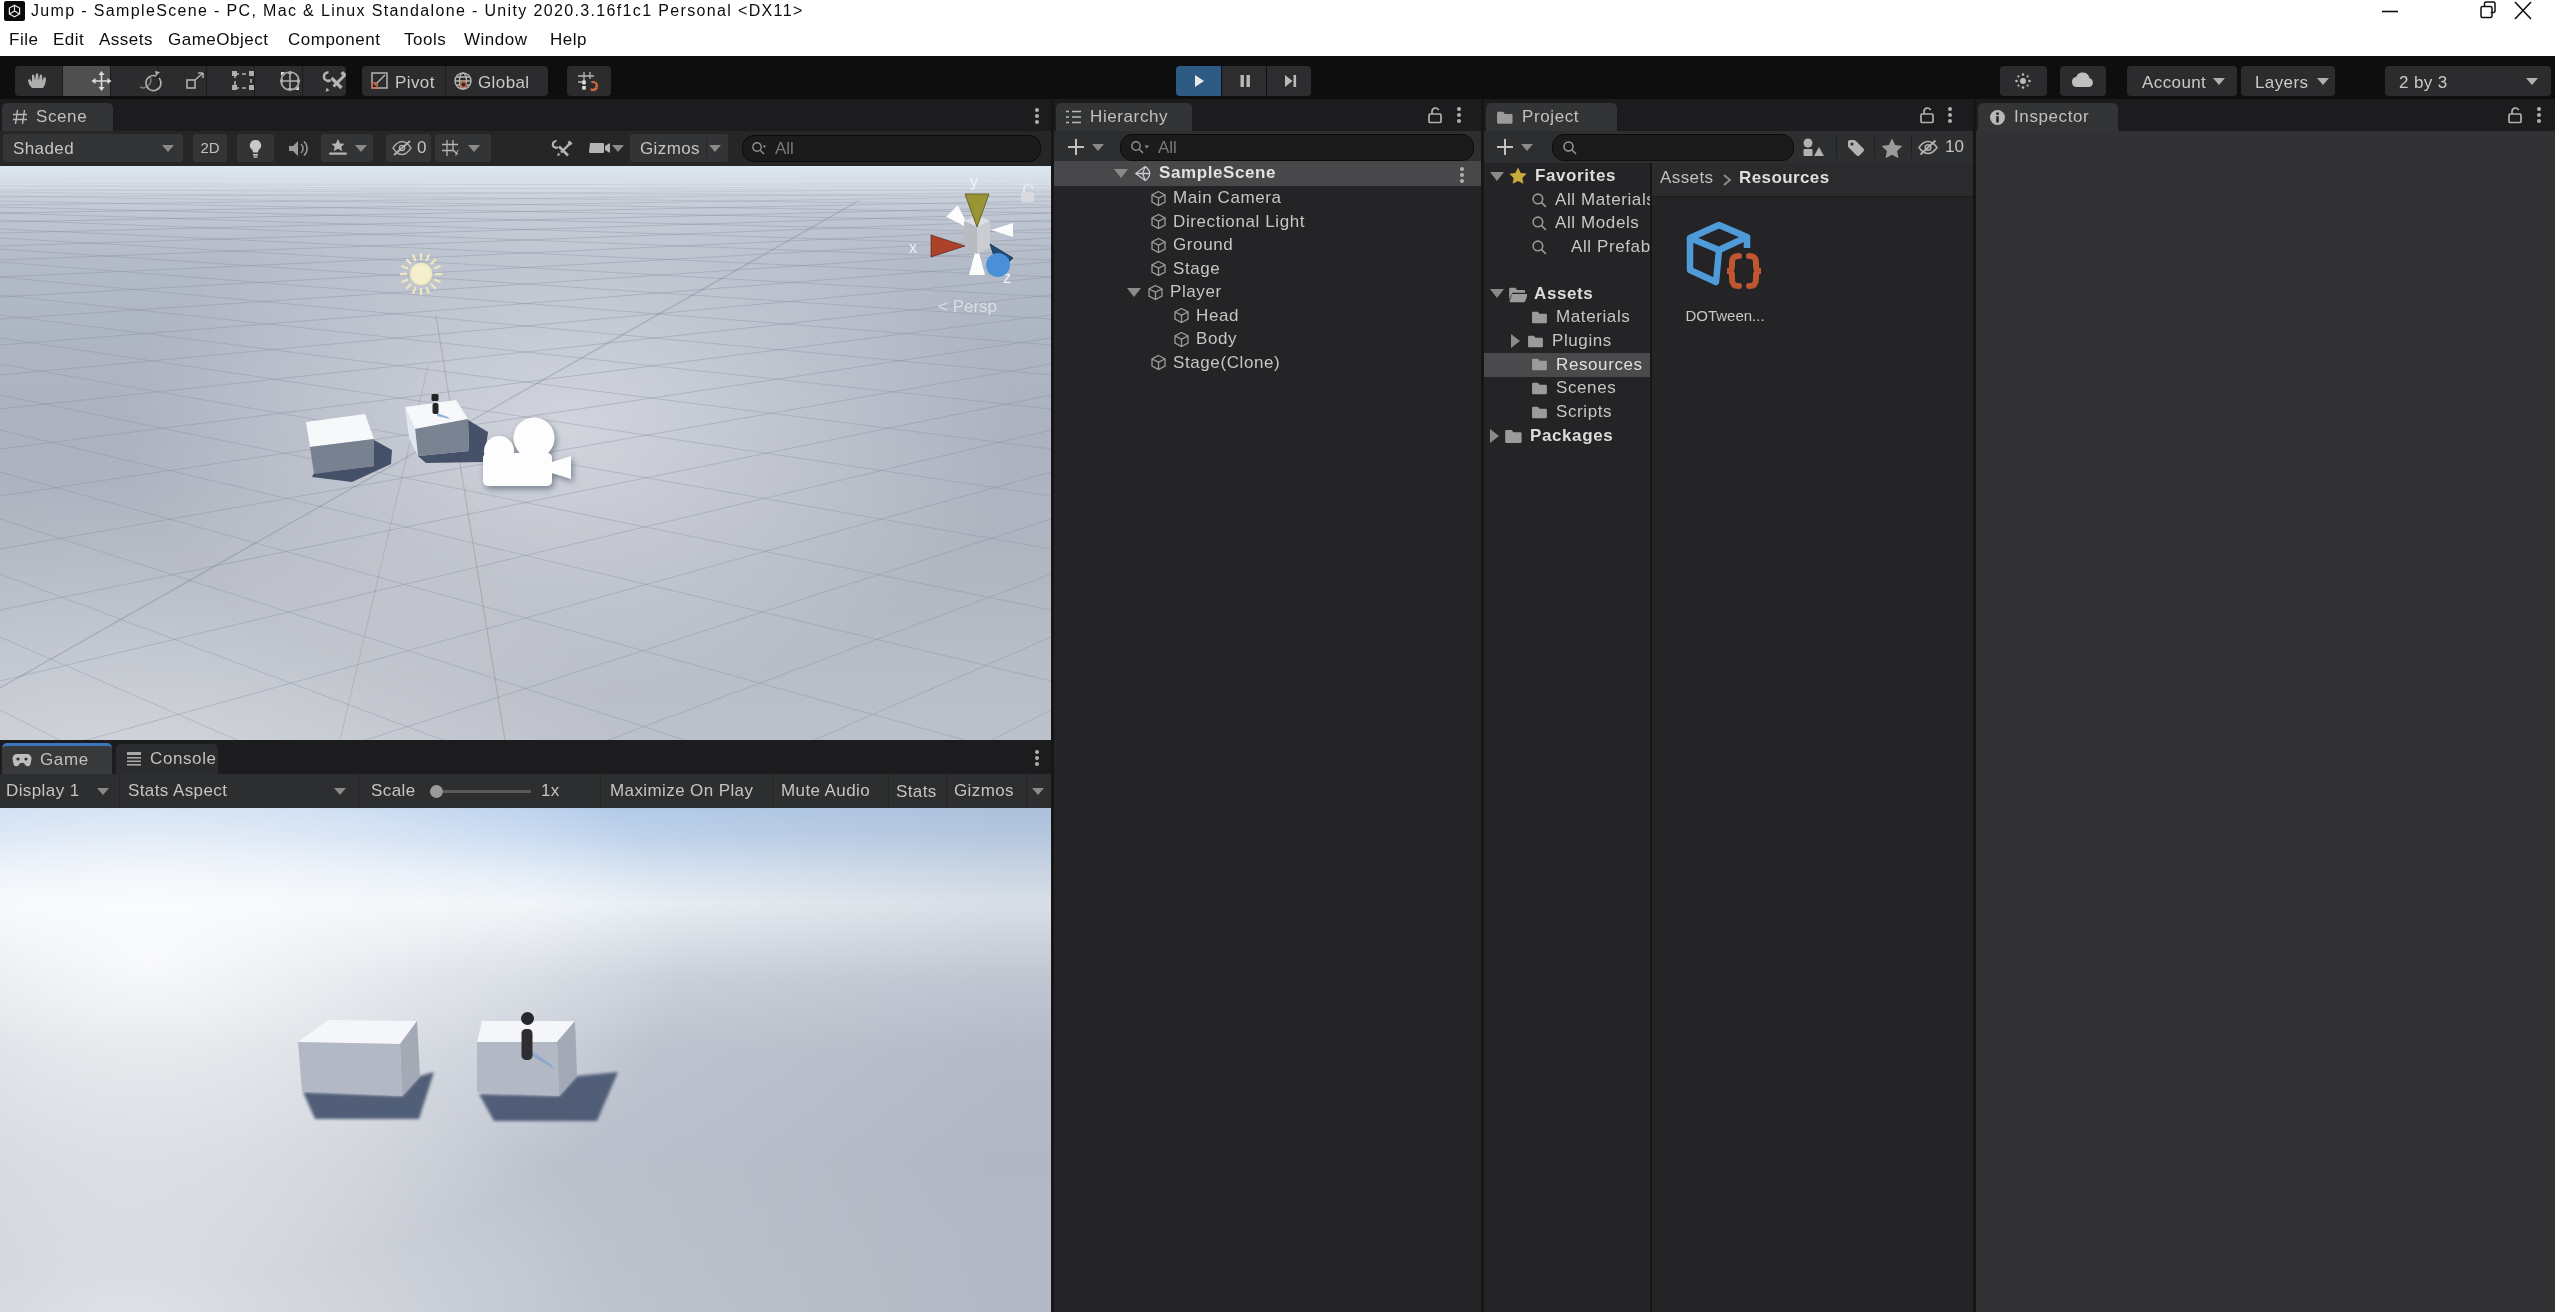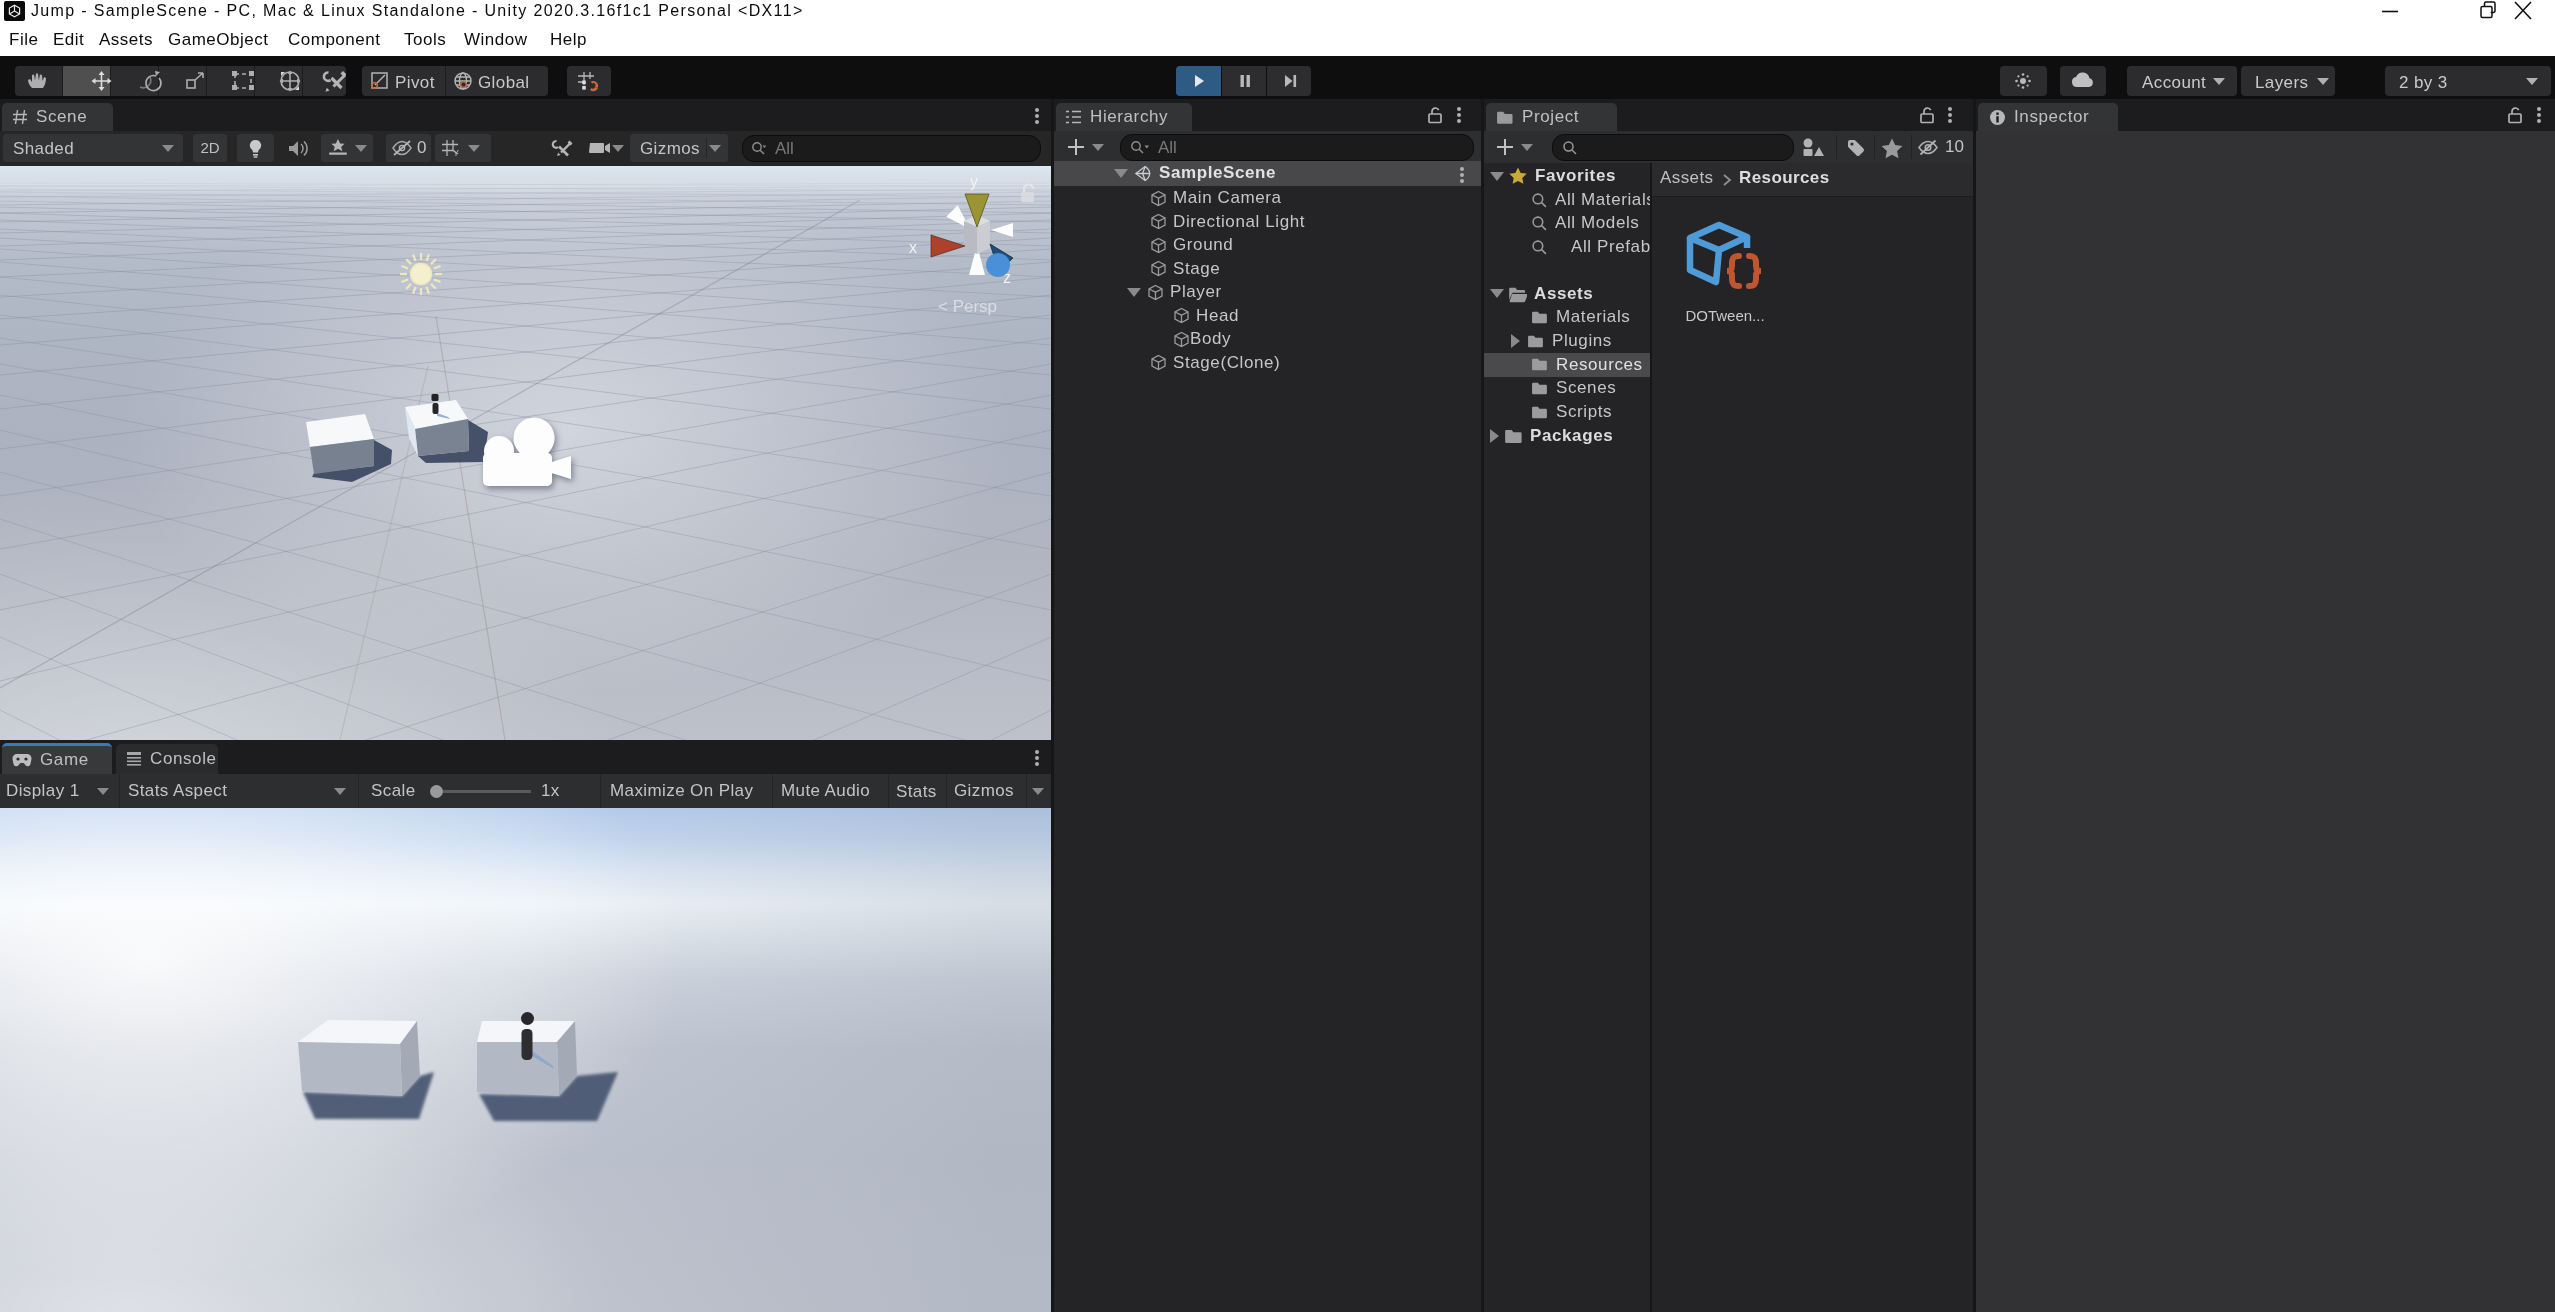--- a/index.html
+++ b/index.html
@@ -618,21 +618,21 @@
   <div class="row" style="left:119px;top:204.5px;">
         <svg width="17" height="17" viewBox="0 0 17 17">
           <use href="#cubeic"></use>
         </svg>
         <span style="margin-left:6px;">Head</span>
       </div>
   <div class="row" style="left:119px;top:228px;">
         <svg width="17" height="17" viewBox="0 0 17 17">
           <use href="#cubeic"></use>
         </svg>
-        <span style="">Body</span>
+        <span style="margin-left:6px;">Body</span>
       </div>
   <div class="row" style="left:96px;top:251.5px;">
         <svg width="17" height="17" viewBox="0 0 17 17">
           <use href="#cubeic"></use>
         </svg>
         <span style="margin-left:6px;">Stage(Clone)</span>
       </div>
 </div>
 <div class="abs" style="left:1484px;top:99px;width:489px;height:1213px;background:#242426;">
   <div class="abs tabstrip" style="left:0;top:0;width:489px;height:32px;">

